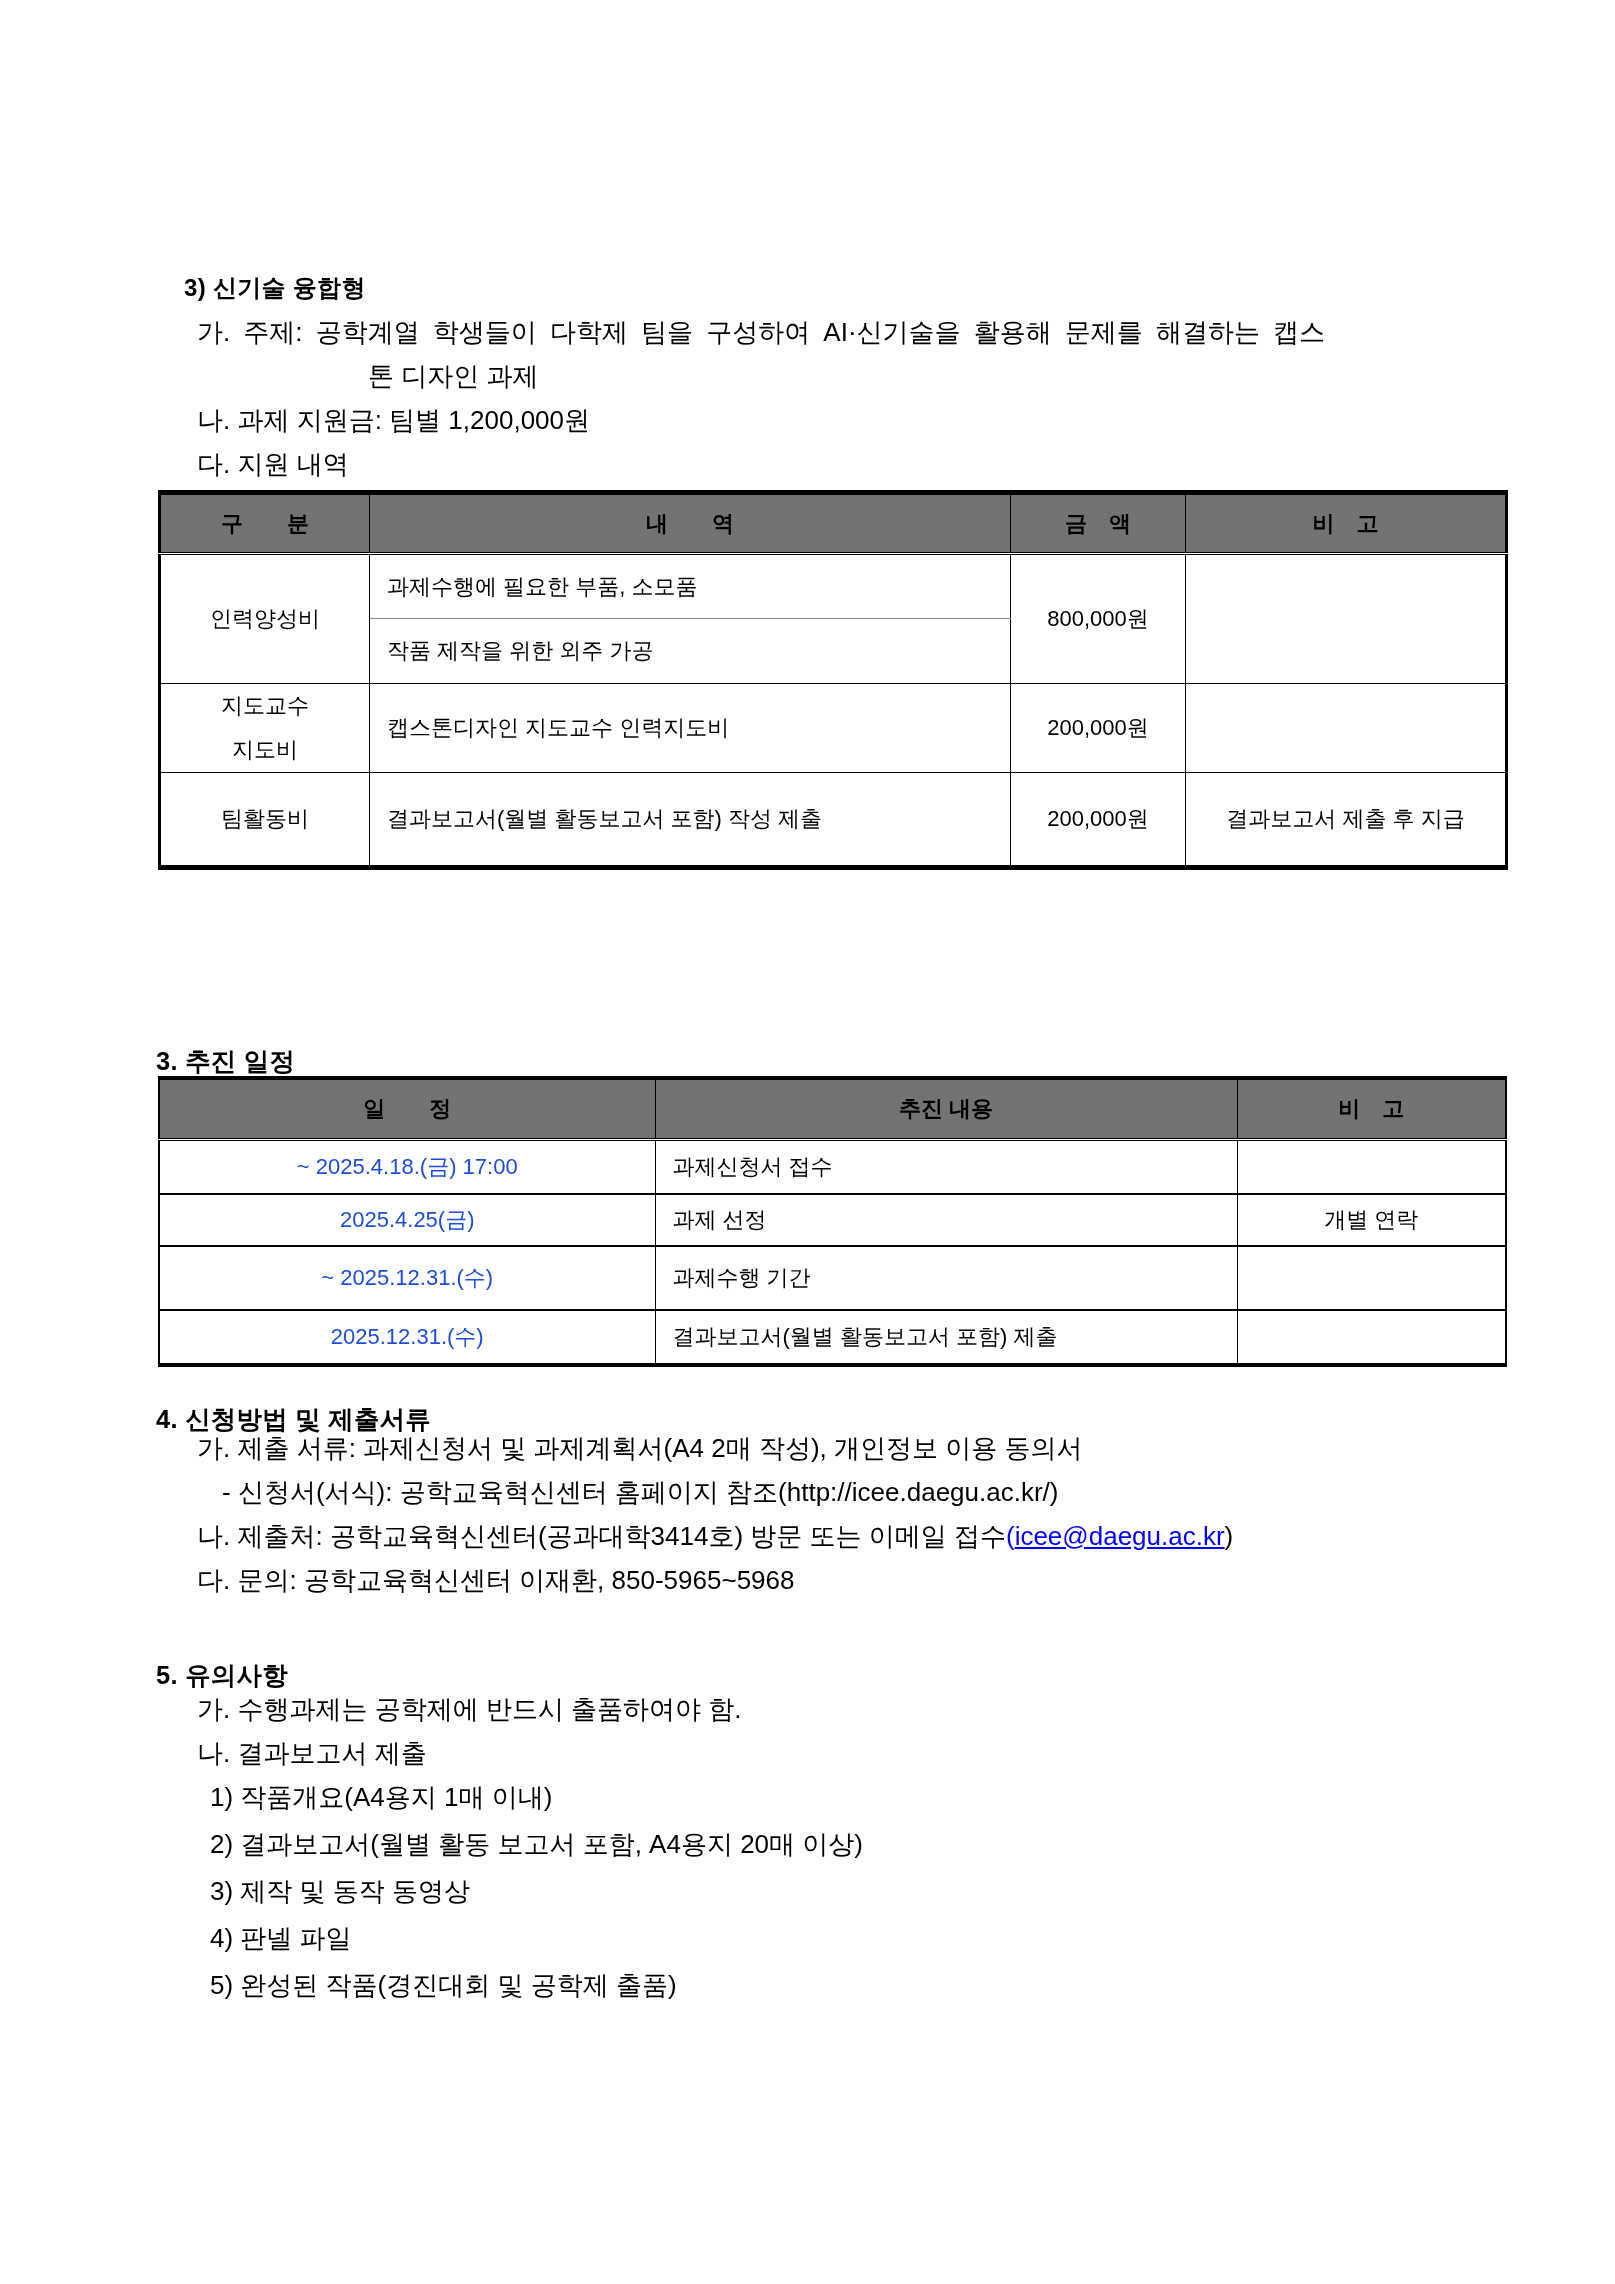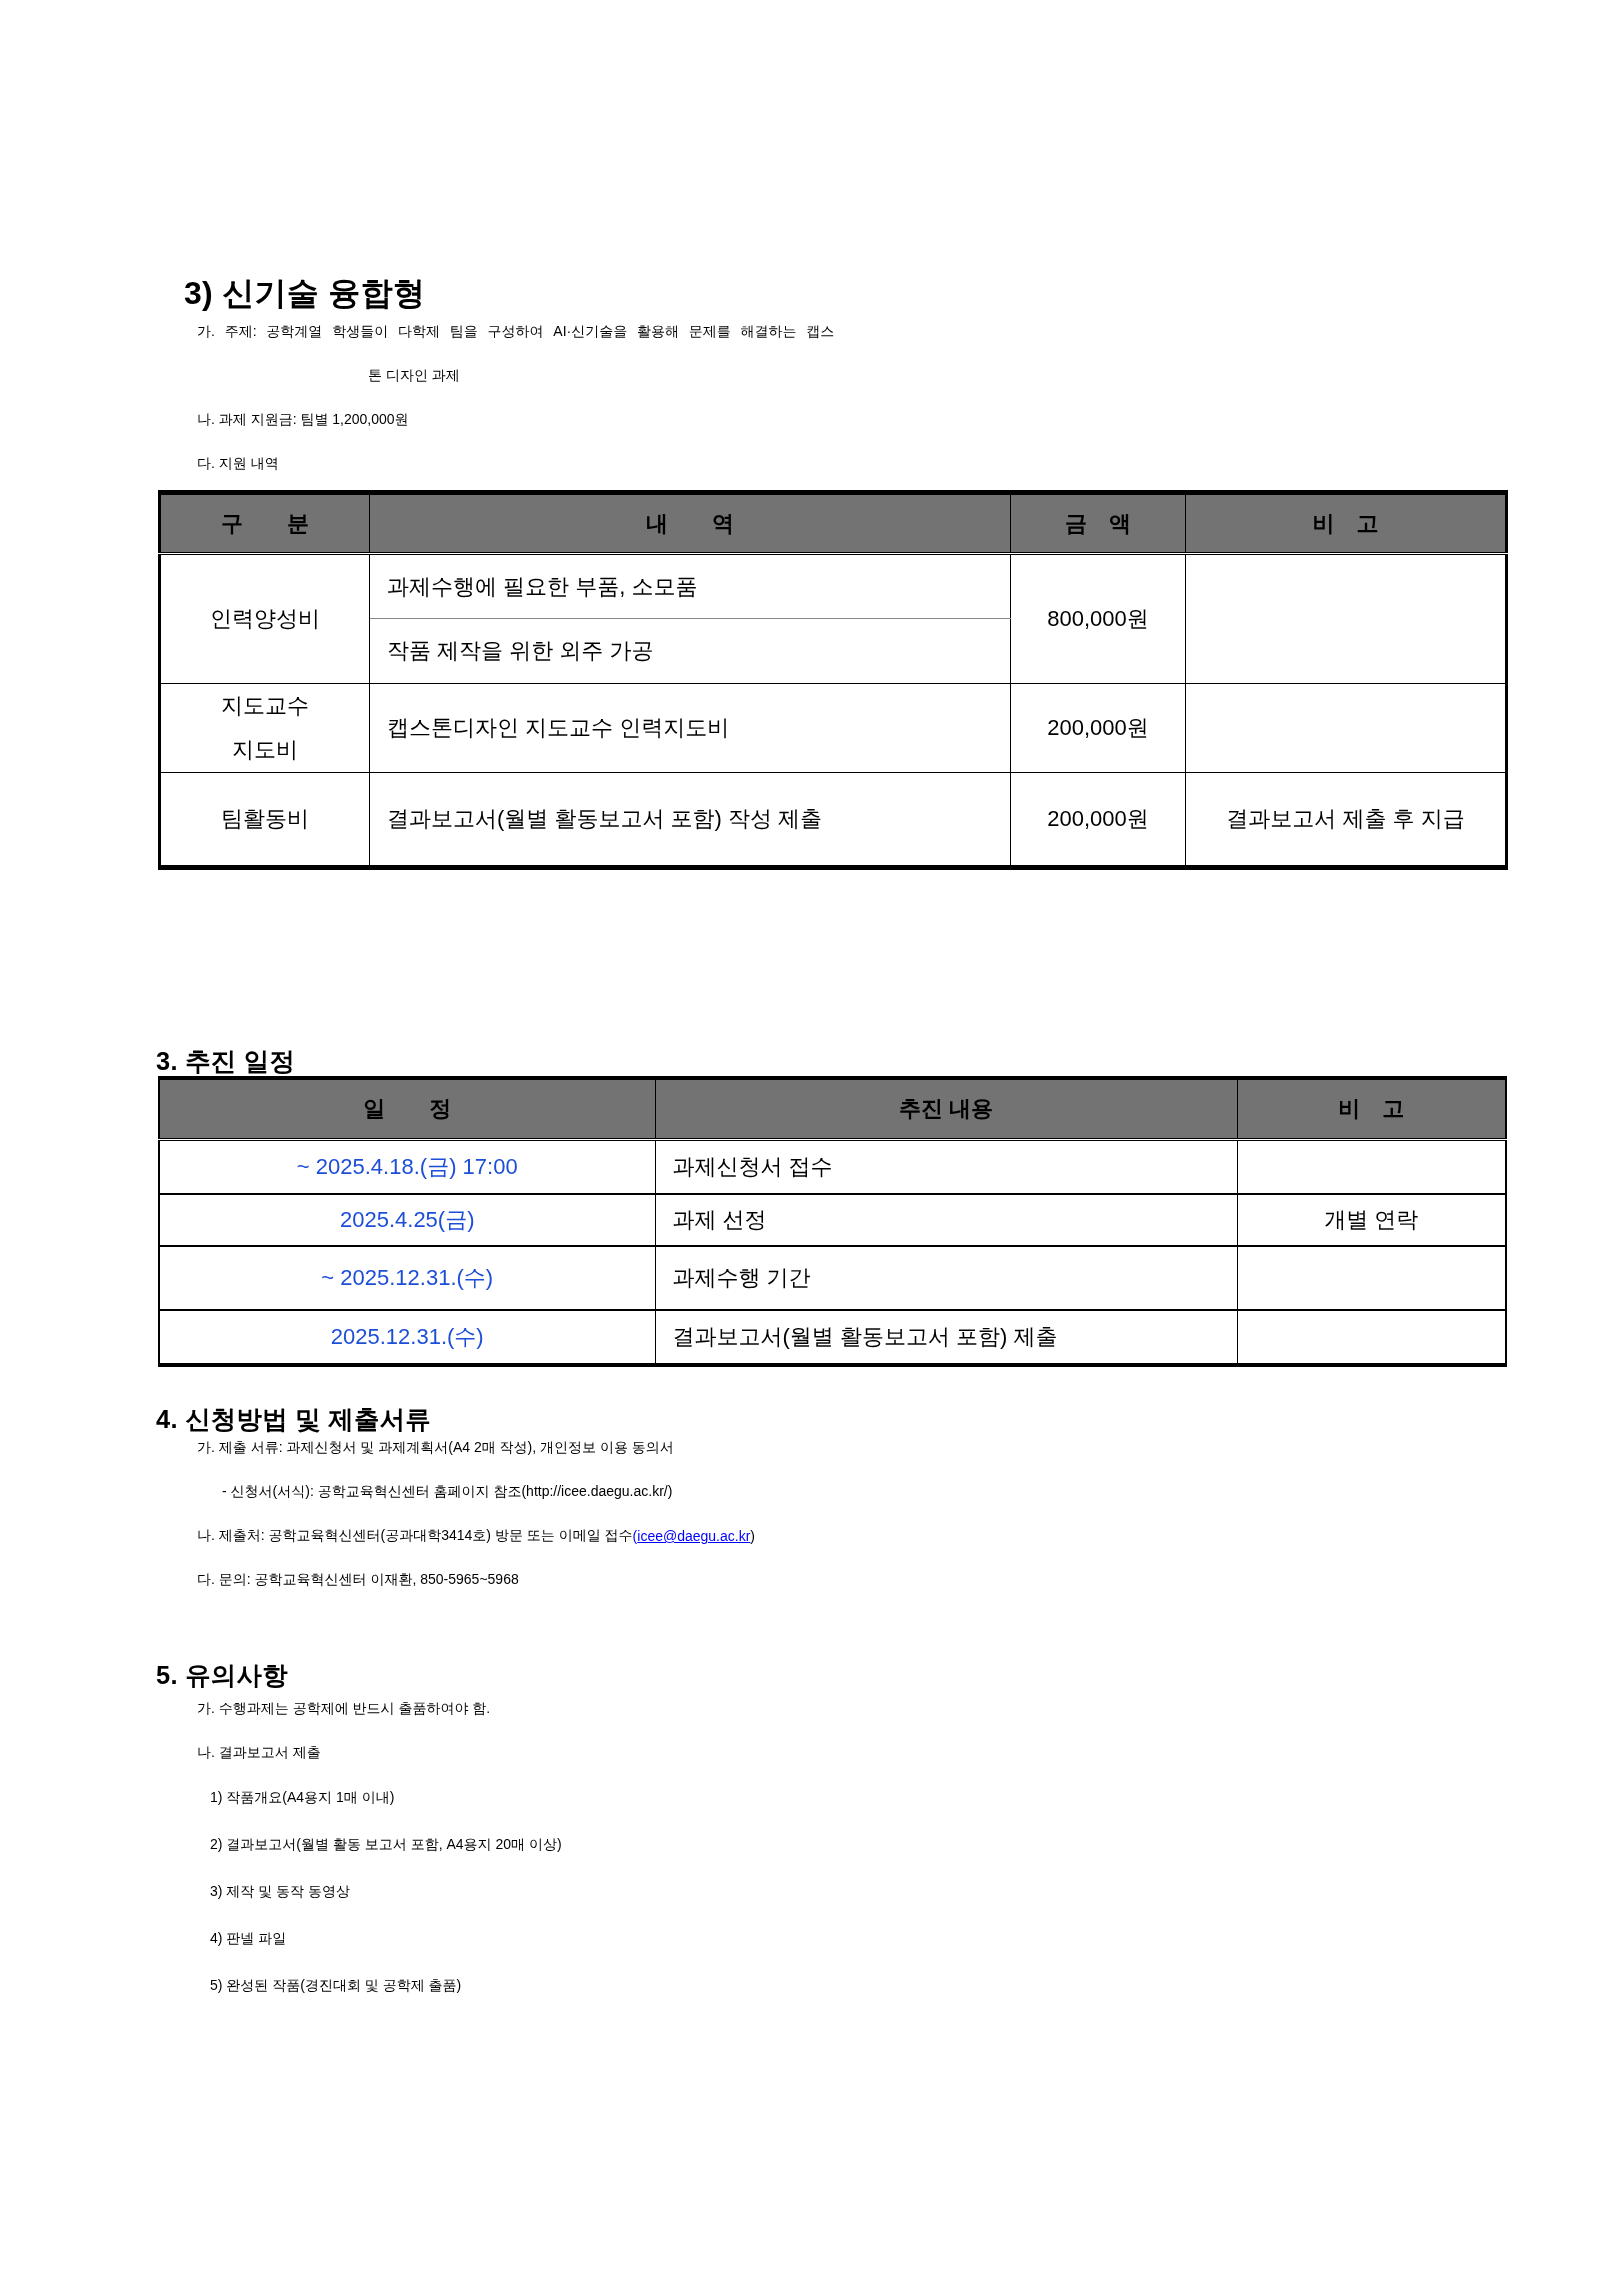--- a/index.html
+++ b/index.html
@@ -3,24 +3,24 @@
 <meta charset="utf-8">
 <style>
   html,body{margin:0;padding:0;background:#ffffff;}
   body{
     width:1616px;height:2284px;position:relative;
     font-family:"Liberation Sans","DejaVu Sans",sans-serif;
     color:#000000;
   }
   .page{position:absolute;inset:0;background:#ffffff;}
   
-  .h-sub{position:absolute;font-size:32px;font-weight:bold;letter-spacing:0.3px;}
+  .h-sub{position:absolute;font-size:24px;font-weight:bold;letter-spacing:0.3px;}
   .h-main{position:absolute;font-size:25.4px;font-weight:bold;letter-spacing:0.3px;margin-top:28px;}
   
-  .tb{position:absolute;font-size:14px;}
+  .tb{position:absolute;font-size:26px;}
   .tb .line{height:44px;display:flex;align-items:center;white-space:pre;}
   .tb .line-tall{height:47px;display:flex;align-items:center;white-space:pre;}
   .wide{word-spacing:5.9px;}
   .indent-wrap{padding-left:171px;}
   .indent-dash{padding-left:25px;}
   .link{color:#0000ff;text-decoration:underline;cursor:pointer;}
   .paren-blue{color:#0000ff;text-decoration:none;}
   
   table.t{position:absolute;border-collapse:collapse;table-layout:fixed;font-size:22px;}
   table.t td{border:1.3px solid #000;vertical-align:middle;padding:0;overflow:hidden;white-space:pre;}

